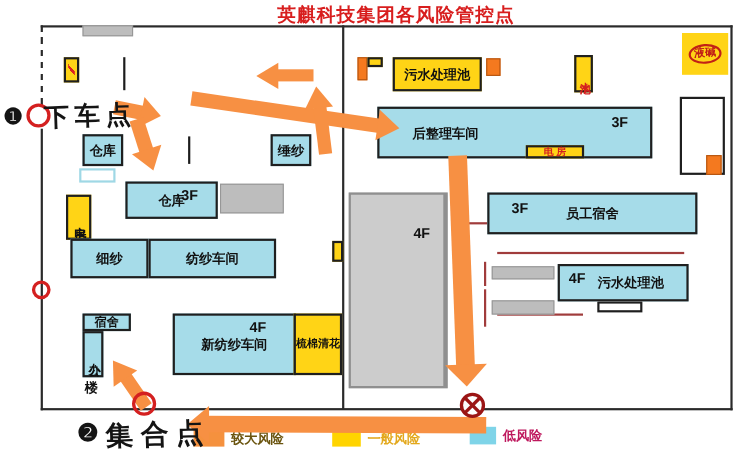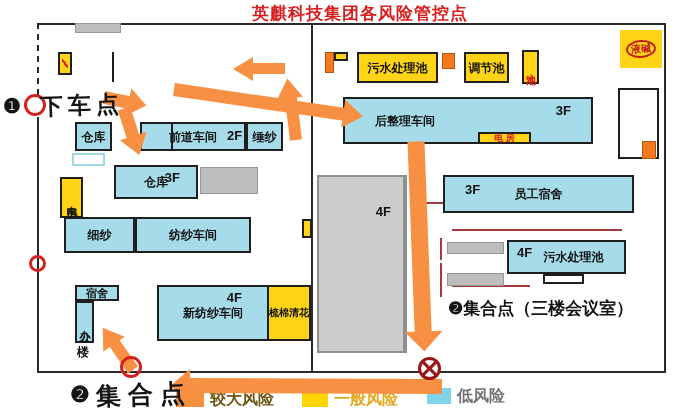--- a/index.html
+++ b/index.html
@@ -43,21 +43,21 @@
   
   #title{position:absolute;left:240px;top:2px;width:240px;text-align:center;font-size:17px;
          font-weight:bold;color:#d81e1e;letter-spacing:1px;z-index:6;white-space:nowrap;}
   
   .lg{position:absolute;z-index:2;display:flex;align-items:center;gap:6px;}
   .sw{display:inline-block;box-sizing:border-box;}
   .sw-orange{width:28px;height:15px;background:#f5913e;}
   .sw-yellow{width:26px;height:15px;background:#ffd400;}
   .sw-cyan{width:24px;height:16px;background:#7fd4e8;}
   .sw-oval{width:30px;height:16px;border:2px solid #c0392b;border-radius:50%;background:transparent;}
-  .lg span.lb{font-size:16px;font-weight:bold;line-height:1;}
+  .lg span.lb{font-size:12px;font-weight:bold;line-height:1;}
   
   #alkali{position:absolute;left:620px;top:30px;width:42px;height:38px;background:#ffd416;z-index:2;
           display:flex;align-items:center;justify-content:center;}
   #alkali .oval{border:2px solid #c22016;border-radius:50%;color:#c22016;font-size:10px;font-weight:bold;
           padding:2px 3px;line-height:1;white-space:nowrap;transform:rotate(-4deg);}
 </style>
 </head>
 <body>
 
 <div id="stage">
@@ -77,24 +77,20 @@
       <div class="rline" style="left: 440px; top: 263px; width: 2px; height: 34px;"></div>
       <div class="rline" style="left: 420px; top: 202px; width: 23px; height: 2px;"></div>
       <div class="bld f-gray" style="left: 75px; top: 23px; width: 46px; height: 10px;"></div>
       <div class="bld f-yellow" style="left: 58px; top: 52px; width: 14px; height: 23px;">
         <div class="slash"></div>
       </div>
       <div class="bld f-cyan" style="left: 75px; top: 122px; width: 37px; height: 29px;">
         <span class="bl">仓库</span>
       </div>
       <div class="bld f-whiteCyan" style="left: 72px; top: 153px; width: 33px; height: 13px;"></div>
-      <div class="bld f-cyan" style="left: 140px; top: 122px; width: 106px; height: 29px;">
-        <span class="bl">前道车间</span>
-        <span class="fl" style="left: 85px; top: 5px;">2F</span>
-      </div>
       <div class="bld f-cyan" style="left: 246px; top: 122px; width: 37px; height: 29px;">
         <span class="bl">缍纱</span>
       </div>
       <div class="bld f-yellow" style="left: 60px; top: 177px; width: 23px; height: 41px;">
         <span class="bl vert" style="font-size: 11px;">电房</span>
       </div>
       <div class="bld f-cyan" style="left: 114px; top: 165px; width: 84px; height: 34px;">
         <span class="bl">仓库</span>
         <span class="fl" style="right: 16px; top: 4px;">3F</span>
       </div>
@@ -121,23 +117,20 @@
       </div>
       <div class="bld f-grayBig" style="left: 317px; top: 175px; width: 90px; height: 178px;">
         <span class="fl" style="right: 12px; top: 28px;">4F</span>
       </div>
       <div class="bld f-orange" style="left: 325px; top: 52px; width: 9px; height: 21px;"></div>
       <div class="bld f-yellow" style="left: 334px; top: 52px; width: 14px; height: 9px;"></div>
       <div class="bld f-yellow" style="left: 357px; top: 52px; width: 81px; height: 31px;">
         <span class="bl">污水处理池</span>
       </div>
       <div class="bld f-orange" style="left: 442px; top: 53px; width: 13px; height: 16px;"></div>
-      <div class="bld f-yellow" style="left: 464px; top: 52px; width: 45px; height: 31px;">
-        <span class="bl">调节池</span>
-      </div>
       <div class="bld f-yellow" style="left: 522px; top: 50px; width: 17px; height: 34px;">
         <span class="bl vert" style="font-size: 10px; color: rgb(212, 32, 32);">水池</span>
       </div>
       <div class="bld f-cyan" style="left: 343px; top: 97px; width: 250px; height: 47px; justify-content: flex-start; padding-left: 30px;">
         <span class="bl">后整理车间</span>
         <span class="fl" style="right: 20px; top: 5px;">3F</span>
       </div>
       <div class="bld f-yellow" style="left: 478px; top: 132px; width: 53px; height: 12px;">
         <span class="bl" style="font-size: 9px; color: rgb(212, 32, 32);">电  房</span>
       </div>
@@ -196,37 +189,36 @@
 
   <div id="alkali">
     <span class="oval">液碱</span>
   </div>
 
   <span class="hand" id="dropoff-num">❶</span>
   <span class="hand" id="dropoff-label">下车点</span>
   <span class="hand" id="assembly-num">❷</span>
   <span class="hand" id="assembly-label">集合点</span>
   <div class="hand" id="notes">
-    <span class="l2">❷集合点（三楼会议室）</span>
   </div>
 
   <div id="noexit" style="left: 417px; top: 356px;">
     <svg width="25" height="25" viewBox="0 0 25 25">
       <circle cx="12.5" cy="12.5" r="10" fill="#fdfdfd" stroke="#9b1515" stroke-width="3"></circle>
       <line x1="5.6" y1="5.6" x2="19.4" y2="19.4" stroke="#9b1515" stroke-width="3"></line>
       <line x1="19.4" y1="5.6" x2="5.6" y2="19.4" stroke="#9b1515" stroke-width="3"></line>
     </svg>
   </div>
 
   <div class="lg" id="lg0" style="left: 176px; top: 391px;">
     <span class="sw sw-orange"></span>
     <span class="lb" style="color: rgb(107, 85, 16);">较大风险</span>
   </div>
   <div class="lg" id="lg1" style="left: 302px; top: 391px;">
     <span class="sw sw-yellow"></span>
     <span class="lb" style="color: rgb(227, 168, 28);">一般风险</span>
   </div>
   <div class="lg" id="lg2" style="left: 427px; top: 388px;">
     <span class="sw sw-cyan"></span>
-    <span class="lb" style="color: #737373;">低风险</span>
+    <span class="lb" style="color: #be185d;">低风险</span>
   </div>
 
 </div>
 
 </body></html>

